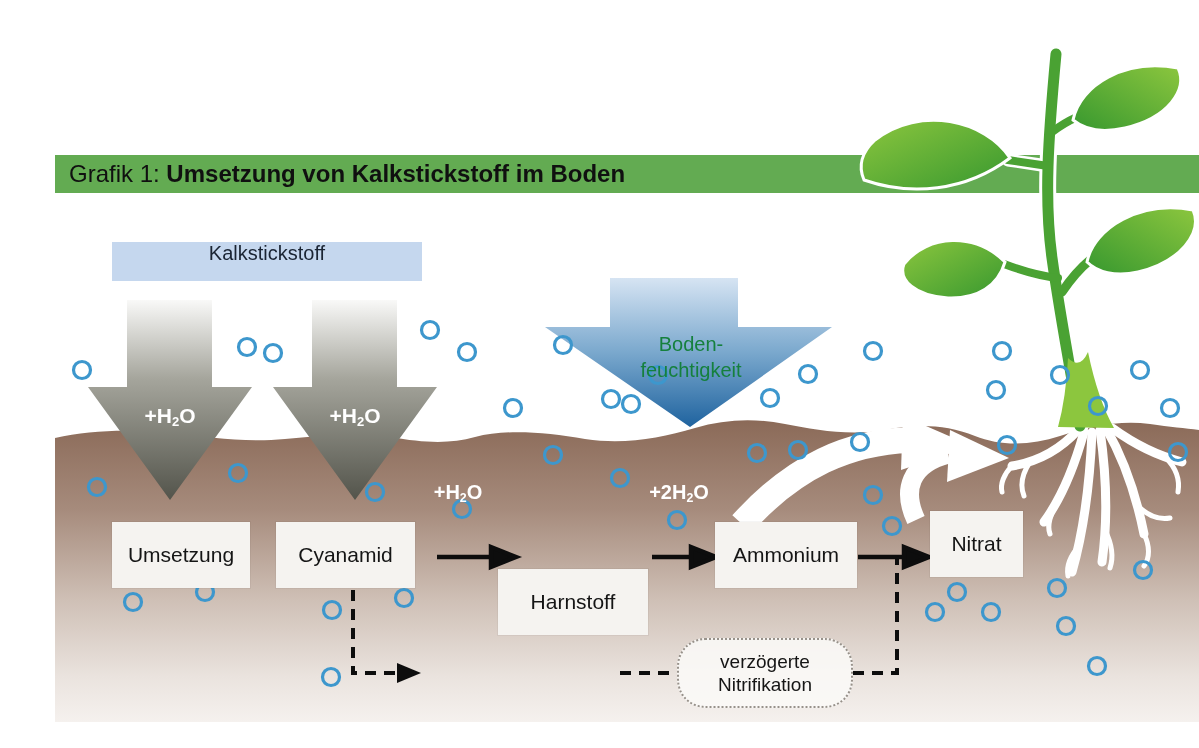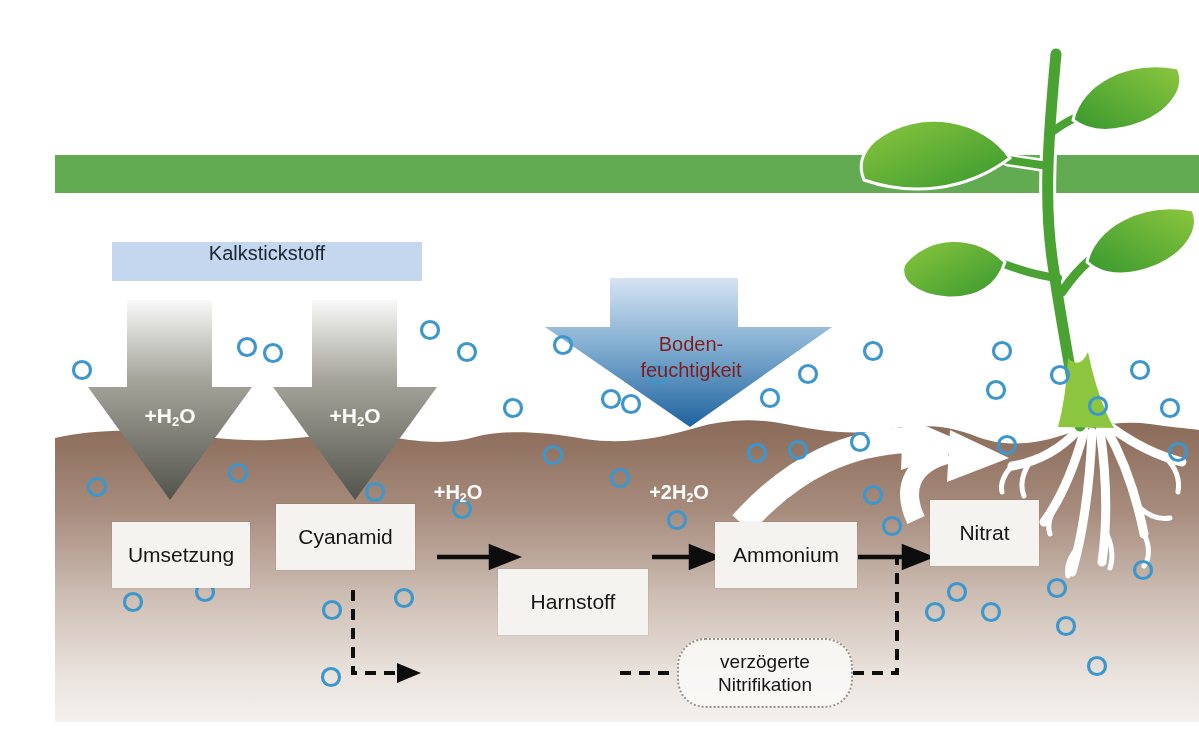--- a/index.html
+++ b/index.html
@@ -13,41 +13,41 @@
   .bar-title .t-prefix{font-weight:400;white-space:pre;}
   .bar-title .t-main{font-weight:700;}
   
   .calc-box{left:112px;top:242px;width:310px;height:39px;background:#c5d7ee;
             display:flex;justify-content:center;
             font-size:20px;color:#1a2433;}
   
   .proc-box{background:#f5f3f0;display:flex;align-items:center;justify-content:center;
             font-size:21px;color:#151515;box-shadow:0 0 0 1px rgba(0,0,0,0.04);}
   .bx-kalkhydrat{left:112px;top:522px;width:138px;height:66px;}
-  .bx-cyanamid{left:276px;top:504px;width:139px;height:66px;}
+  .bx-cyanamid{left:276px;top:522px;width:139px;height:66px;}
   .bx-harnstoff{left:498px;top:522px;width:150px;height:66px;margin-top:47px;}
   .bx-ammonium{left:715px;top:522px;width:142px;height:66px;}
-  .bx-nitrat{left:930px;top:500px;width:109px;height:66px;}
+  .bx-nitrat{left:930px;top:511px;width:93px;height:66px;}
   .bx-dicyandiamid{left:422px;top:638px;width:198px;height:70px;}
   
   .delay-box{left:677px;top:638px;width:176px;height:70px;border-radius:28px;
              border:2px dotted #97918a;background:rgba(251,249,247,0.88);
              display:flex;flex-direction:column;align-items:center;justify-content:center;
              font-size:19px;color:#151515;line-height:1.22;box-sizing:border-box;}
   
   .wlab{color:#ffffff;font-weight:700;font-size:21px;transform:translate(-50%,-50%);
         white-space:nowrap;}
   .wlab sub{font-size:0.62em;position:relative;bottom:-0.22em;vertical-align:baseline;}
   .wlab-a{left:170px;top:416px;}
   .wlab-b{left:355px;top:416px;}
   .wlab-c{left:458px;top:492px;font-size:20px;}
   .wlab-d{left:679px;top:492px;font-size:20px;}
   
   .moist-label{left:691px;top:358px;transform:translate(-50%,-50%);text-align:center;
-               font-size:20px;color:#7f1d1d;line-height:1.28;}
+               font-size:20px;color:#15803d;line-height:1.28;}
 </style>
 </head>
 <body>
 
 <div class="stage">
 
   <svg class="bg" width="1199" height="748" viewBox="0 0 1199 748">
     <defs>
       <linearGradient id="soilGrad" gradientUnits="userSpaceOnUse" x1="0" y1="418" x2="0" y2="722">
         <stop offset="0" stop-color="#8a6957"></stop>
@@ -205,20 +205,24 @@
         <circle cx="991" cy="612" r="8.5"></circle>
       <circle cx="1007" cy="445" r="8.5"></circle>
         <circle cx="1057" cy="588" r="8.5"></circle>
       <circle cx="1066" cy="626" r="8.5"></circle>
         <circle cx="1097" cy="666" r="8.5"></circle>
       <circle cx="1143" cy="570" r="8.5"></circle>
         <circle cx="1178" cy="452" r="8.5"></circle>
     </g>
   </svg>
 
+  <div class="abs bar-title">
+    <span class="t-prefix">Grafik 1: </span>
+    <span class="t-main">Umsetzung von Kalkstickstoff im Boden</span>
+  </div>
 
   <div class="abs calc-box">
     <span>Kalkstickstoff</span>
   </div>
 
   <div class="abs wlab wlab-a">
     <span>+H</span><sub>2</sub><span>O</span>
   </div>
   <div class="abs wlab wlab-b">
     <span>+H</span><sub>2</sub><span>O</span>

